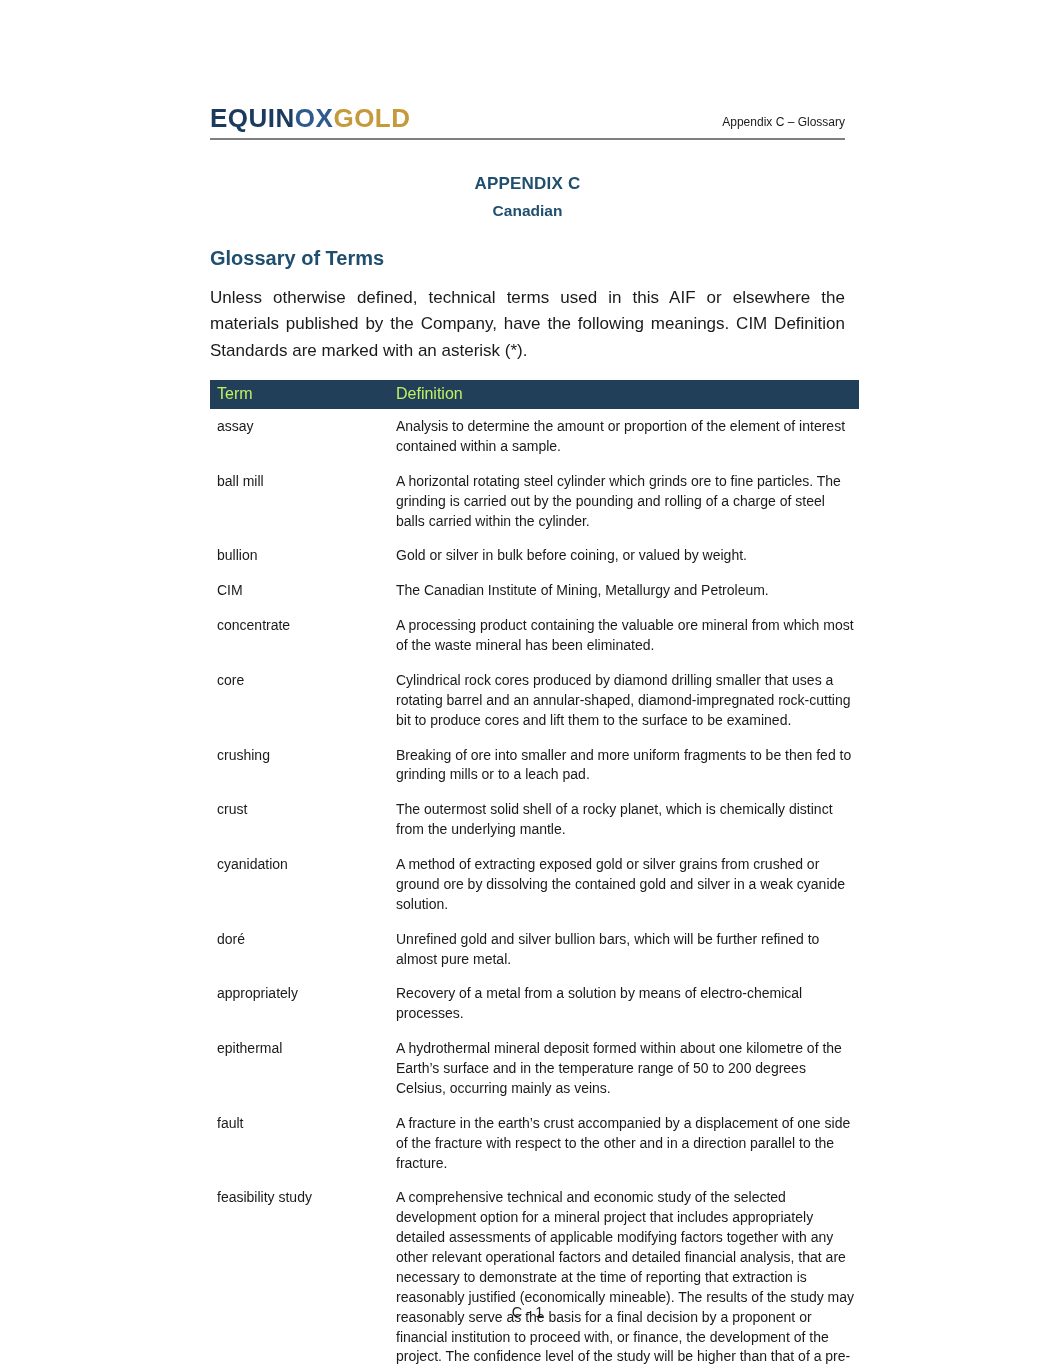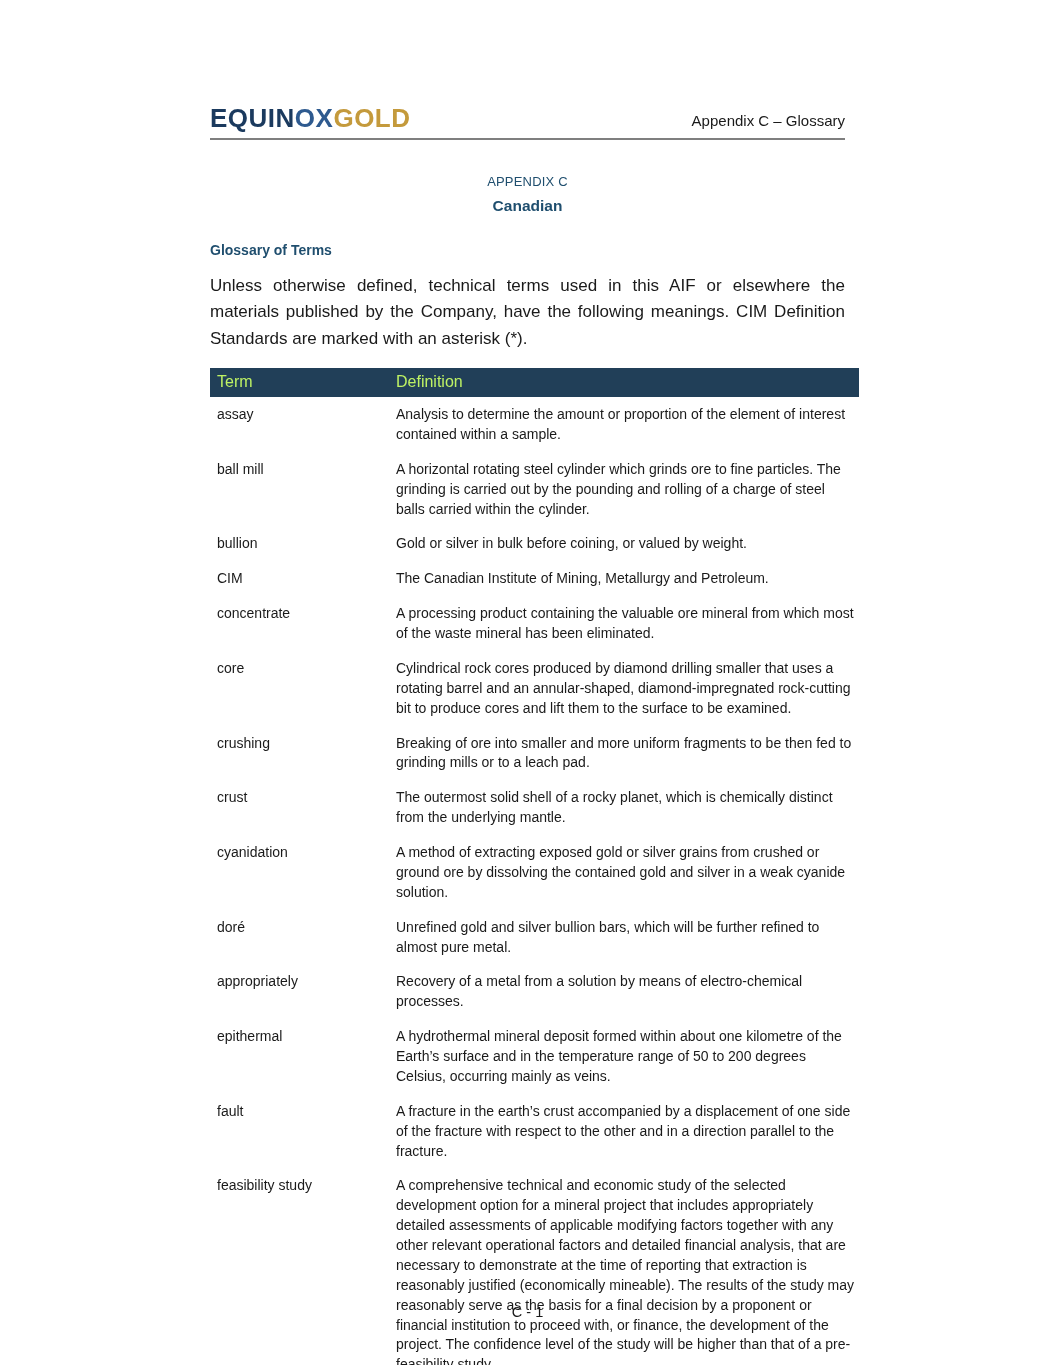--- a/index.html
+++ b/index.html
@@ -39,41 +39,41 @@
     font-size: 26px;
     font-weight: bold;
     letter-spacing: 0.5px;
     line-height: 1;
     white-space: nowrap;
   }
   .logo-navy { color: var(--navy); }
   .logo-blue { color: var(--logo-blue); }
   .logo-gold { color: var(--gold); }
   .header-right {
-    font-size: 15px;
+    font-size: 12px;
     color: var(--text);
     padding-bottom: 2px;
   }
   
   .title-block { margin-top: 34px; text-align: center; margin-right: 14px; }
   .title-main {
-    font-size: 13px;
-    font-weight: normal;
+    font-size: 17px;
+    font-weight: bold;
     color: var(--heading-blue);
     letter-spacing: 0.2px;
   }
   .title-sub {
     font-size: 15.5px;
     font-weight: bold;
     color: var(--heading-blue);
     margin-top: 8px;
   }
   .section-heading {
     margin-top: 27px;
-    font-size: 14px;
+    font-size: 20px;
     font-weight: bold;
     color: var(--heading-blue);
   }
   .intro {
     margin-top: 15px;
     margin-right: 14px;
     font-size: 17px;
     line-height: 1.55;
     text-align: justify;
     color: var(--text);

